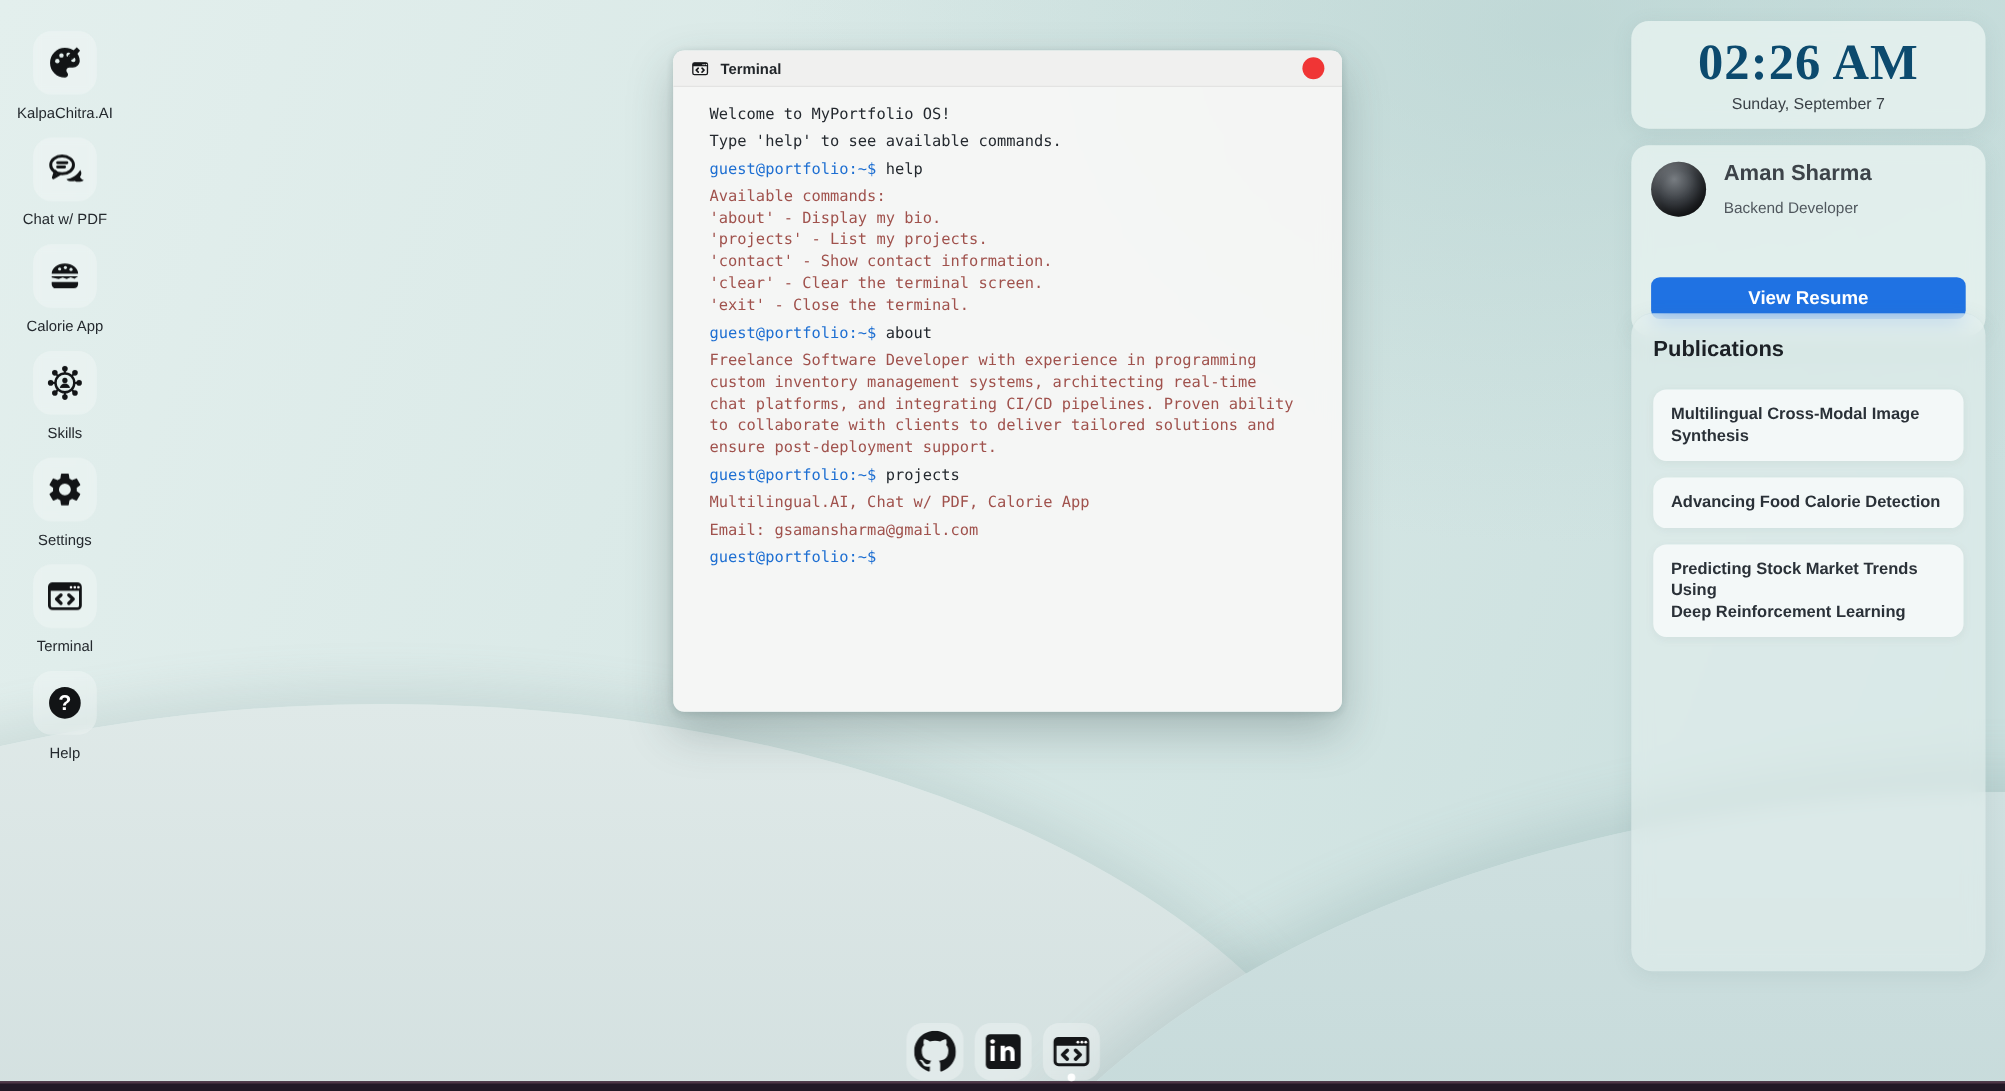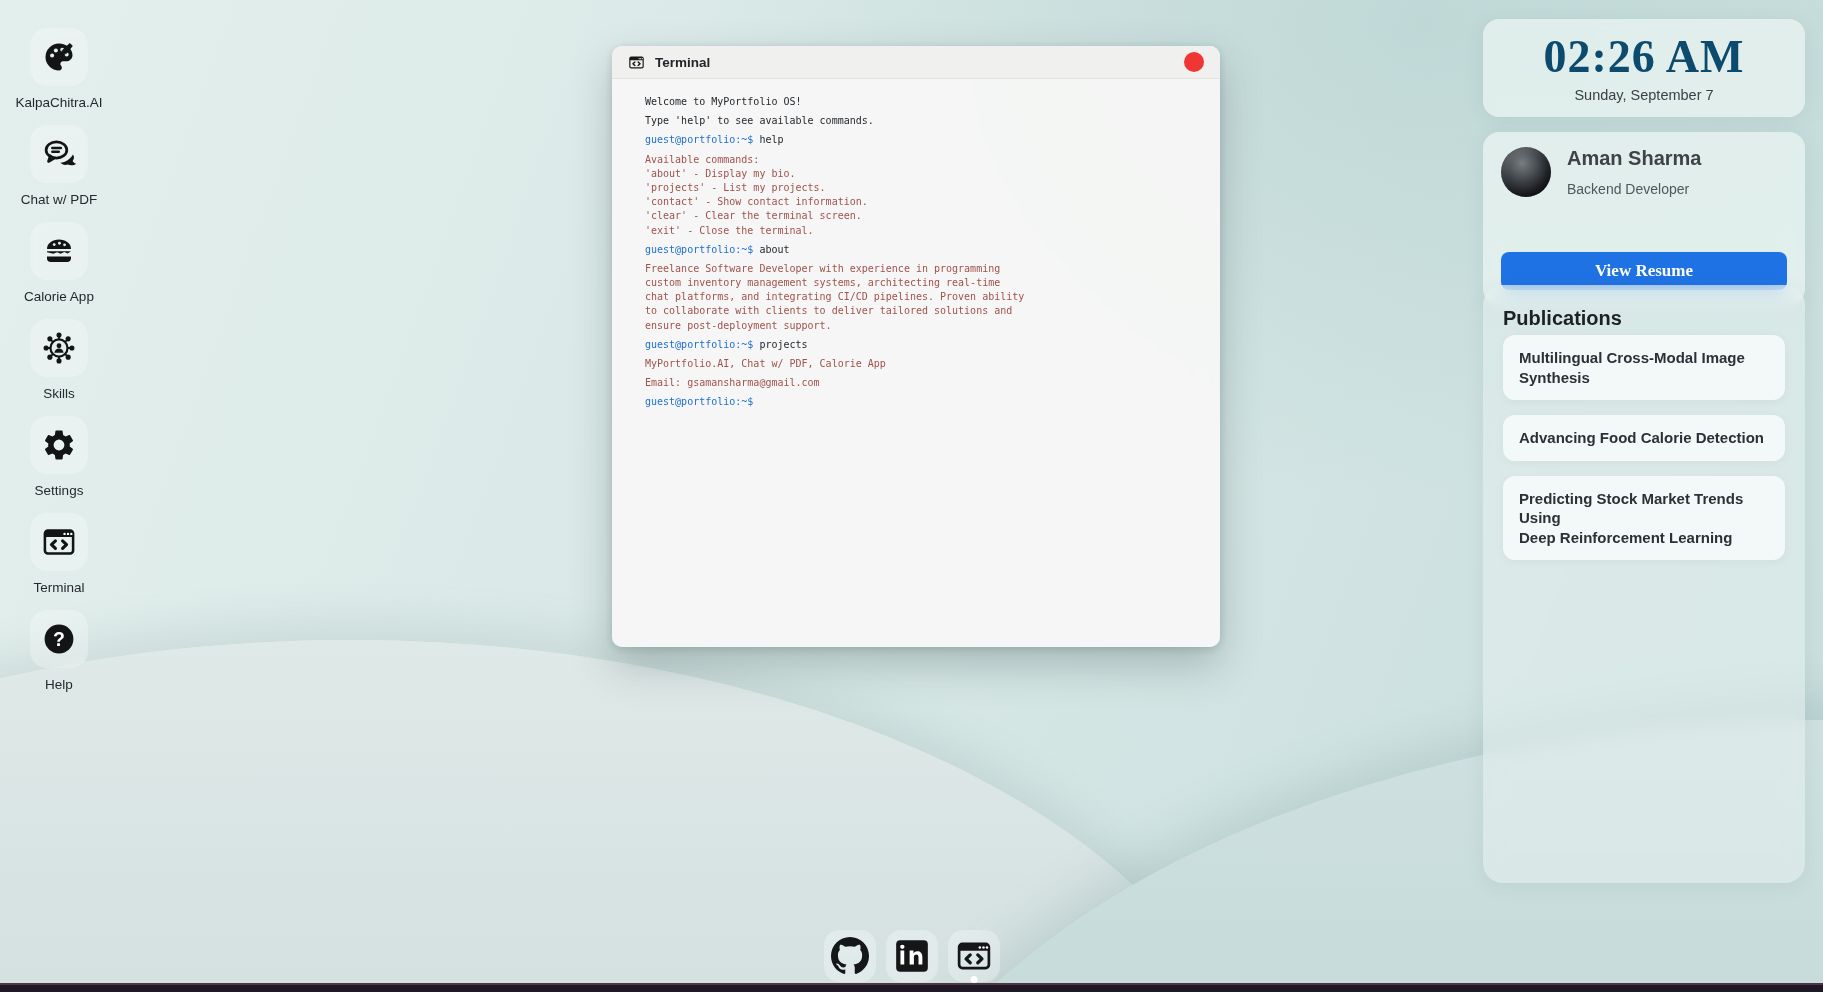--- a/index.html
+++ b/index.html
@@ -37,21 +37,21 @@
     background:rgba(247,247,245,.94); backdrop-filter:blur(10px); }
   .titlebar { height:33px; background:rgba(240,240,238,.97);
     border-bottom:1px solid #e2e2e0; display:flex; align-items:center; padding:0 16px; cursor:default; }
   .titlebar-icon { width:17px; height:17px; color:#17191b; display:flex; }
   .titlebar-icon svg { width:17px; height:17px; }
   .title-text { margin-left:10px; font-size:13.5px; font-weight:700; color:#22262a; }
   .close-btn { margin-left:auto; width:20px; height:20px; border-radius:50%;
     background:var(--close-red,#f03535); border:none; cursor:pointer; }
   .term-body { padding:16px 39px 0 33px;
     font-family:"DejaVu Sans Mono","Liberation Mono",monospace;
-    font-size:10px; line-height:1.42; }
+    font-size:14px; line-height:1.42; }
   .t-block { margin-bottom:5px; white-space:pre-wrap; }
   .t-sys  { color:#24292f; }
   .t-out  { color:var(--out,#a0524d); }
   .t-prompt { color:var(--prompt,#1e6fd2); }
   .t-cmd { color:#24292f; }
 
   
   .rcol { position:absolute; left:1483px; top:0; width:322px; }
   .card { position:absolute; left:0; width:322px; border-radius:16px;
     background:rgba(236,245,243,.72); backdrop-filter:blur(9px);
@@ -64,24 +64,24 @@
   .profile-row { display:flex; align-items:center; }
   .avatar { width:50px; height:50px; border-radius:50%; flex:0 0 50px;
     background:radial-gradient(circle at 42% 32%, #787d82 0%, #3a3e43 45%, #17191c 90%);
     box-shadow:inset -4px -6px 10px rgba(0,0,0,.5), inset 3px 4px 6px rgba(255,255,255,.12); }
   .profile-meta { margin-left:16px; }
   .profile-name { font-size:20px; font-weight:700; color:#3d4349; }
   .profile-role { margin-top:11px; font-size:14px; color:#50575e; }
   .resume-btn { position:absolute; left:18px; right:18px; bottom:15px; height:38px;
     border:none; border-radius:8px; background:var(--accent,#1f72e3);
     color:#fff; font-size:17px; font-weight:700; cursor:pointer;
-    font-family:Liberation Serif, serif; }
+    font-family:Liberation Sans, sans-serif; }
   .pubs-card { top:285px; height:598px; border-radius:20px; padding:16px 20px;
     background:rgba(230,241,239,.55); }
-  .pubs-heading { font-size:20px; font-weight:700; color:#1c2126; margin:6px 0 5px 0; }
+  .pubs-heading { font-size:20px; font-weight:700; color:#1c2126; margin:6px 0 24px 0; }
   .pub-item { background:rgba(246,250,249,.9); border-radius:12px;
     padding:13px 16px; margin-bottom:15px; font-size:15px; font-weight:700;
     color:#2a3138; line-height:1.3; white-space:pre-line; cursor:pointer;
     box-shadow:0 2px 8px rgba(90,120,120,.08); }
 
   
   .dock { position:absolute; left:50%; bottom:10px; transform:translateX(-50%);
     display:flex; gap:10px; }
   .dock-item { position:relative; width:52px; height:52px; border-radius:15px;
     background:rgba(255,255,255,.30); backdrop-filter:blur(4px);
@@ -232,21 +232,21 @@
 'contact' - Show contact information.
 'clear' - Clear the terminal screen.
 'exit' - Close the terminal.</div>
       <div class="t-block"><span class="t-prompt">guest@portfolio:~$</span><span class="t-cmd"> about</span></div>
       <div class="t-block t-out">Freelance Software Developer with experience in programming
 custom inventory management systems, architecting real-time
 chat platforms, and integrating CI/CD pipelines. Proven ability
 to collaborate with clients to deliver tailored solutions and
 ensure post-deployment support.</div>
       <div class="t-block"><span class="t-prompt">guest@portfolio:~$</span><span class="t-cmd"> projects</span></div>
-      <div class="t-block t-out">MyPortfolio.AI, Chat w/ PDF, Calorie App</div>
+      <div class="t-block t-out">Multilingual.AI, Chat w/ PDF, Calorie App</div>
       <div class="t-block t-out">Email: gsamansharma@gmail.com</div>
       <div class="t-block"><span class="t-prompt">guest@portfolio:~$</span><span class="t-cmd"></span></div>
     </div>
 </section>
 
 <div class="rcol">
   <div class="card clock-card">
     <div class="clock-time">02:26 AM</div>
     <div class="clock-date">Sunday, September 7</div>
   </div>

